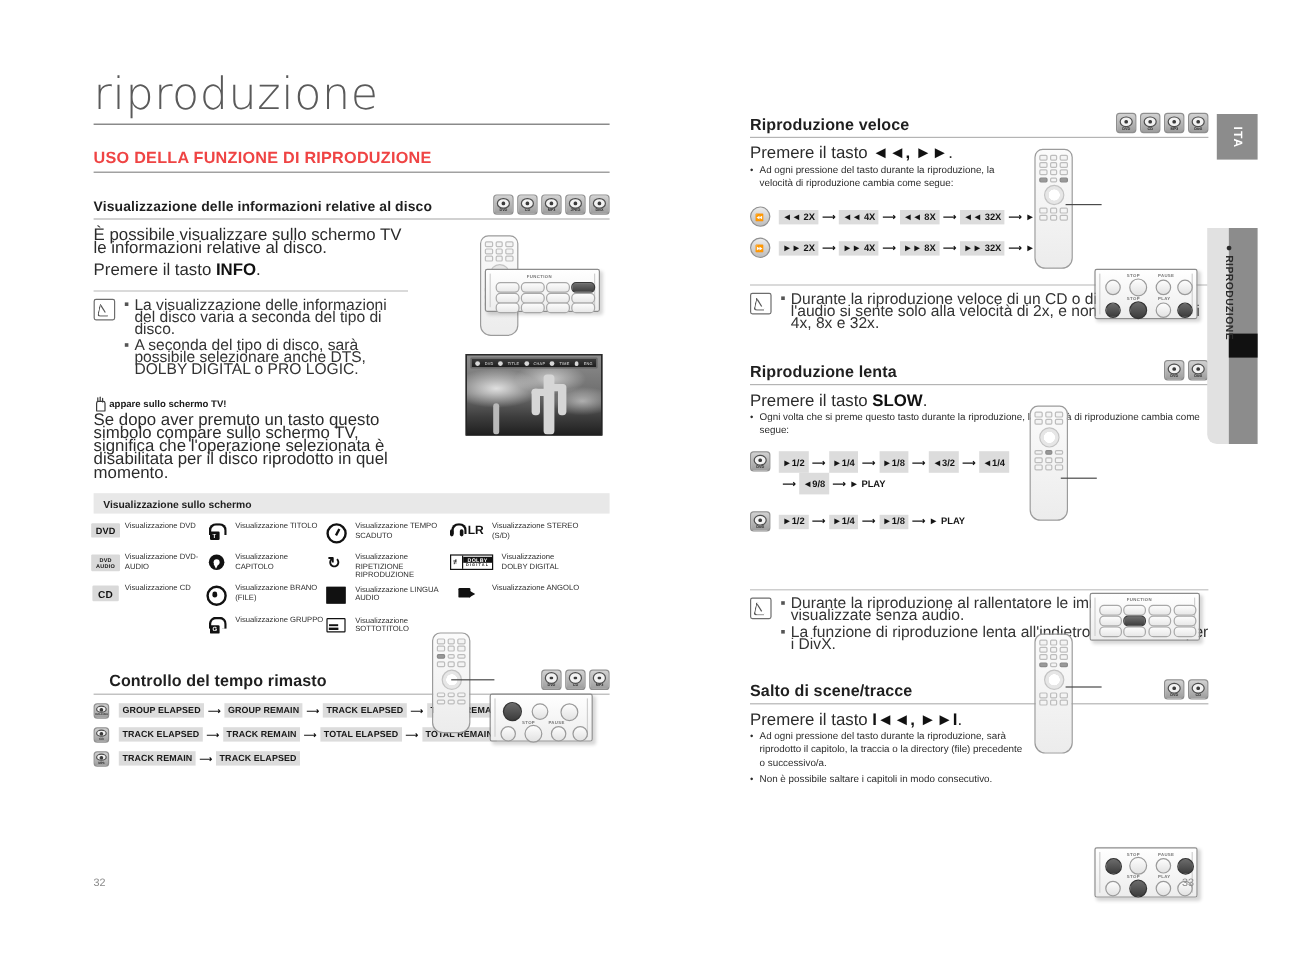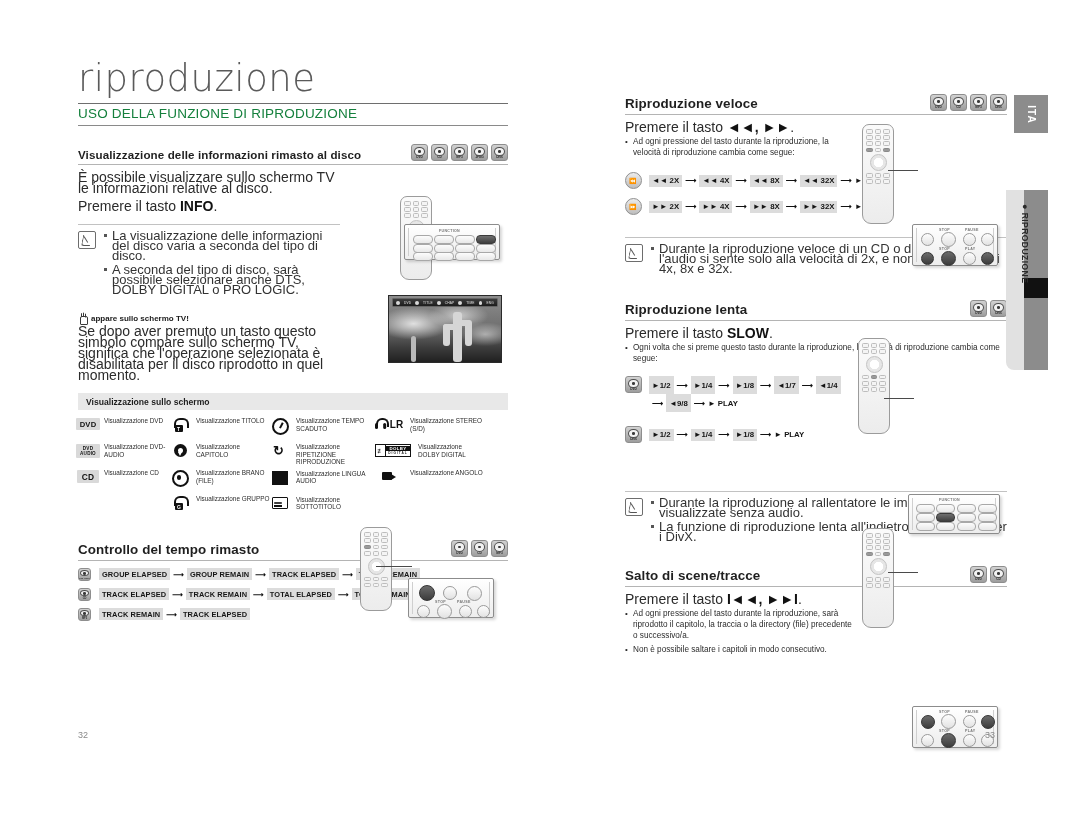--- a/index.html
+++ b/index.html
@@ -19,22 +19,22 @@
 
   
   .chapter-title{
     font-size:37px;font-weight:300;color:#5a5a5a;
     letter-spacing:.5px;line-height:1;
     font-family:"DejaVu Sans", sans-serif;
     padding-bottom:4px;
   }
   .rule-dark{border-bottom:1.4px solid #6e6e6e;margin-top:2px;}
   .section-title{
-    font-size:13.5px;font-weight:normal;letter-spacing:.2px;
-    color:#15803d;margin-top:2px;padding-bottom:4px;
+    font-size:13.5px;font-weight:bold;letter-spacing:.2px;
+    color:#ef4444;margin-top:20px;padding-bottom:4px;
     border-bottom:1.2px solid #8a8a8a;
   }
 
   
   .sub-head-row{display:flex;align-items:flex-end;justify-content:space-between;margin-top:18px;}
   .sub-head{
     font-size:11.6px;font-weight:bold;color:#1f1f1f;letter-spacing:.1px;
   }
   .sub-head.big{font-size:13.4px;}
   .hr-thin{border-bottom:.9px solid #b4b4b4;margin-top:3px;}
@@ -287,21 +287,21 @@
 <div class="page">
 
   <div class="col-left">
 
     <div class="chapter-title">riproduzione</div>
     <div class="rule-dark"></div>
 
     <div class="section-title">USO DELLA FUNZIONE DI RIPRODUZIONE</div>
 
     <div class="sub-head-row">
-      <div class="sub-head">Visualizzazione delle informazioni rimasto al disco</div>
+      <div class="sub-head">Visualizzazione delle informazioni relative al disco</div>
       <div class="badges">
         <div class="badge">
             <div class="disc"></div>
             <div class="blab">DVD</div>
           </div>
         <div class="badge">
             <div class="disc"></div>
             <div class="blab">CD</div>
           </div>
         <div class="badge">
@@ -452,21 +452,21 @@
         <div class="osd-row">
           <div class="osd-ic" style="width:30px;">
               <span class="g g-cam"></span>
             </div>
           <div class="osd-lbl">Visualizzazione ANGOLO</div>
         </div>
       </div>
 
     </div>
 
-    <div class="sub-head-row" style="margin-top:22px;">
+    <div class="sub-head-row" style="margin-top:22px;margin-left:13px;">
       <div class="sub-head big">Controllo del tempo rimasto</div>
       <div class="badges">
         <div class="badge">
             <div class="disc"></div>
             <div class="blab">DVD</div>
           </div>
         <div class="badge">
             <div class="disc"></div>
             <div class="blab">CD</div>
           </div>
@@ -714,21 +714,21 @@
           <div class="disc"></div>
           <div class="blab">DVD</div>
         </div>
       <div class="sp-txt" style="width:200px;line-height:15px;">
         <span class="chip">►1/2</span>
           <span class="arrow">⟶</span>
           <span class="chip">►1/4</span>
           <span class="arrow">⟶</span>
           <span class="chip">►1/8</span>
           <span class="arrow">⟶</span>
-          <span class="chip">◄1/7</span>
+          <span class="chip">◄3/2</span>
           <span class="arrow">⟶</span>
           <span class="chip">◄1/4</span>
           <span class="arrow">⟶</span>
           <span class="chip">◄9/8</span>
           <span class="arrow">⟶</span>
           <span>► PLAY</span>
       </div>
     </div>
 
     <div class="sp-row" style="margin-top:14px;">

